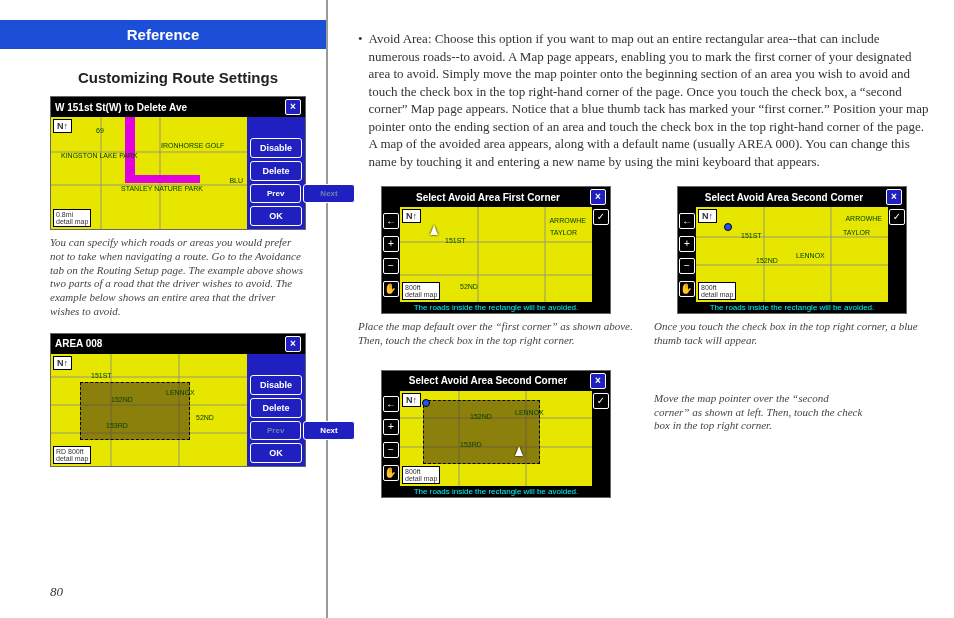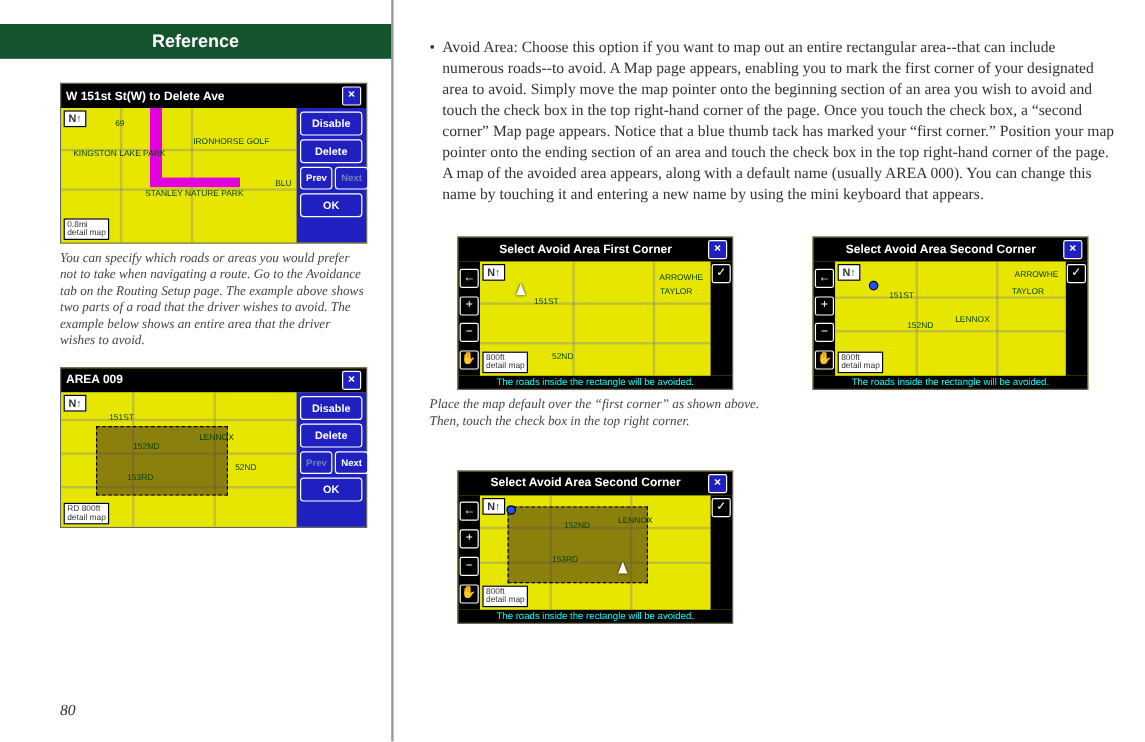--- a/index.html
+++ b/index.html
@@ -17,21 +17,21 @@
     padding: 20px 20px 0 50px;
     box-sizing: border-box;
     border-right: 2px solid #999;
   }
   .right-col {
     flex: 1;
     padding: 30px 40px 0 30px;
     box-sizing: border-box;
   }
   .ref-band {
-    background: #14532d;
+    background: #1d4ed8;
     color: #fff;
     font-family: Arial, sans-serif;
     font-weight: bold;
     text-align: center;
     padding: 6px 0;
     margin: 0 -20px 20px -50px;
     font-size: 15px;
   }
   .subtitle {
     font-family: Arial, sans-serif;
@@ -141,41 +141,41 @@
     width: 6px; height: 6px;
     background: #2050ff;
     border-radius: 50%;
     border: 1px solid #000;
   }
   .ss-btns {
     width: 58px;
     background: #2020c0;
     display: flex;
     flex-direction: column;
-    justify-content: flex-start;
+    justify-content: flex-end;
     padding: 3px;
     gap: 3px;
     box-sizing: border-box;
   }
   .ss-btn {
     background: #2020c0;
     color: #fff;
     border: 1px solid #fff;
     border-radius: 3px;
     font-size: 9px;
     font-weight: bold;
     text-align: center;
     padding: 4px 0;
   }
   .ss-btn.dim { color: #7080b0; }
   .ss-btn-row {
     display: flex;
     gap: 2px;
   }
-  .ss-btn-row .ss-btn { flex: 1; padding: 4px 4px; font-size: 8px; }
+  .ss-btn-row .ss-btn { flex: 1; padding: 4px 16px; font-size: 8px; }
   .ss-leftbar {
     width: 18px;
     background: #000;
     display: flex;
     flex-direction: column;
     align-items: center;
     justify-content: space-around;
     color: #fff;
     font-size: 11px;
     padding: 2px 0;
@@ -237,40 +237,41 @@
     gap: 6px;
   }
   .bullet-dot {
     font-size: 13px;
   }
   .shot-row {
     display: flex;
     gap: 20px;
     margin-bottom: 8px;
   }
-  .shot-col { width: 276px; margin-top: 11px; }
+  .shot-col { width: 276px; }
   .shot-row-2 {
     display: flex;
     gap: 20px;
     align-items: flex-start;
   }
   .pagenum {
     position: absolute;
     bottom: 18px;
     left: 50px;
     font-style: italic;
     font-size: 13px;
     color: #333;
   }
 </style>
 </head>
 <body>
 
 <div class="left-col">
   <div class="ref-band">Reference</div>
+  <div class="subtitle">Customizing Route Settings</div>
 
   <div class="screenshot">
     <div class="ss-titlebar">
       <span>W 151st St(W) to Delete Ave</span>
       <span class="ss-close">×</span>
     </div>
     <div class="ss-body">
       <div class="ss-map">
         <div class="road h" style="top:30%"></div>
         <div class="road h" style="top:60%"></div>
@@ -297,21 +298,21 @@
           <div class="ss-btn dim">Next</div>
         </div>
         <div class="ss-btn">OK</div>
       </div>
     </div>
   </div>
   <div class="caption">You can specify which roads or areas you would prefer not to take when navigating a route. Go to the Avoidance tab on the Routing Setup page. The example above shows two parts of a road that the driver wishes to avoid. The example below shows an entire area that the driver wishes to avoid.</div>
 
   <div class="screenshot">
     <div class="ss-titlebar">
-      <span>AREA 009</span>
+      <span>AREA 008</span>
       <span class="ss-close">×</span>
     </div>
     <div class="ss-body">
       <div class="ss-map">
         <div class="road h" style="top:20%"></div>
         <div class="road h" style="top:45%"></div>
         <div class="road h" style="top:70%"></div>
         <div class="road v" style="left:30%"></div>
         <div class="road v" style="left:65%"></div>
         <div class="shade-box" style="top:25%;left:15%;width:55%;height:50%"></div>
@@ -414,20 +415,21 @@
               <div>800ft</div>
               <div>detail map</div>
             </div>
           </div>
           <div class="ss-rightbar">
             <div class="ico">✓</div>
           </div>
         </div>
         <div class="ss-footer">The roads inside the rectangle will be avoided.</div>
       </div>
+      <div class="caption">Once you touch the check box in the top right corner, a blue thumb tack will appear.</div>
     </div>
   </div>
 
   <div class="shot-row-2">
 
     <div class="shot-col">
       <div class="screenshot small">
         <div class="ss-titlebar">
           <span style="flex:1;text-align:center">Select Avoid Area Second Corner</span>
           <span class="ss-close">×</span>
@@ -456,16 +458,17 @@
               <div>detail map</div>
             </div>
           </div>
           <div class="ss-rightbar">
             <div class="ico">✓</div>
           </div>
         </div>
         <div class="ss-footer">The roads inside the rectangle will be avoided.</div>
       </div>
     </div>
+    <div class="caption" style="width:210px;margin-top:22px">Move the map pointer over the “second corner” as shown at left. Then, touch the check box in the top right corner.</div>
   </div>
 </div>
 
 <div class="pagenum">80</div>
 
 </body></html>

